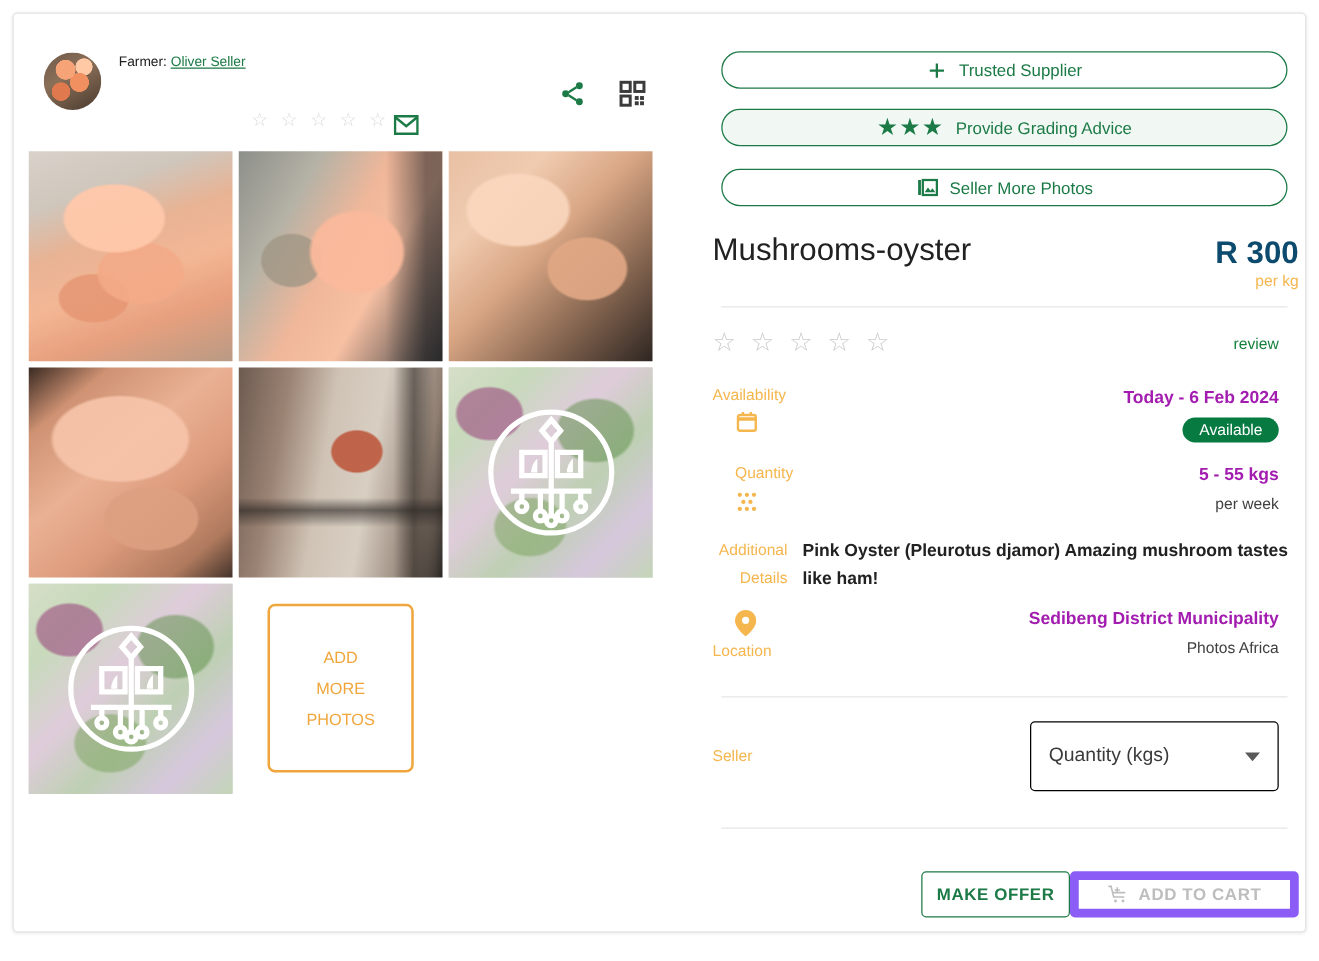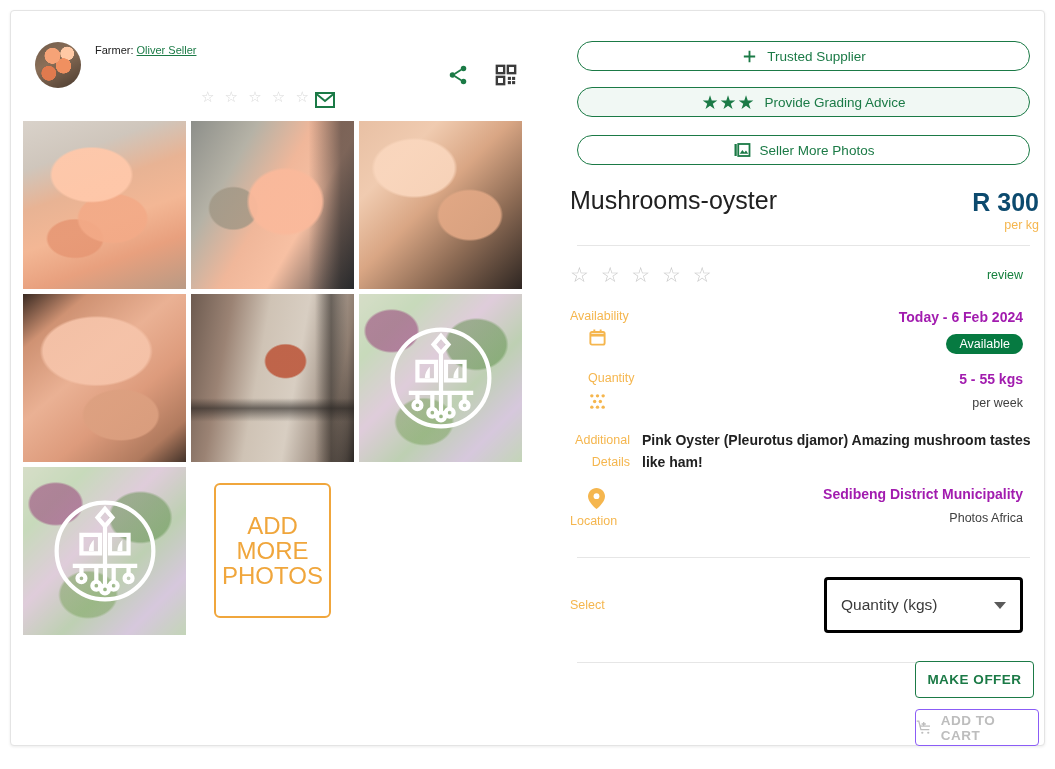--- a/index.html
+++ b/index.html
@@ -123,21 +123,21 @@
       rgba(255,255,255,.42);
   }
   .ph-logo svg { position:absolute; left:50%; top:50%; transform:translate(-50%,-50%); }
 
   .add-photos {
     width: 117px; height: 135px;
     margin: 16px 0 0 23px;
     border: 2px solid #f0a63c;
     border-radius: 6px;
     display: flex; align-items: center; justify-content: center;
-    color: #f0a63c; font-size: 24px; line-height: 25px;
+    color: #f0a63c; font-size: 13px; line-height: 25px;
     text-align: center; cursor: pointer; font-weight: 400;
   }
 
   
   .right {
     position: absolute; left: 546px; top: 0;
     width: 489px; height: 100%;
     padding: 0;
   }
   .pill {
@@ -210,39 +210,39 @@
   .pin-icon { position: absolute; left: 18px; top: 4px; width: 17px; height: 21px; }
   .r-loc .lbl { position: absolute; left: 0; top: 30px; text-align: center; }
   .r-loc .val-strong { position: absolute; right: 7px; top: 2px; }
   .r-loc .val-light { position: absolute; right: 7px; top: 27px; }
 
   .r-select { top: 580px; height: 56px; }
   .r-select .lbl { position: absolute; left: 0; top: 7px; }
   .select-box {
     position: absolute; right: 7px; top: -14px;
     width: 199px; height: 56px;
-    border: 3px solid #000000; border-radius: 4px;
+    border: 1px solid #000000; border-radius: 4px;
     background: #fff; display: flex; align-items: center;
     padding: 0 14px; cursor: pointer;
   }
   .select-text { font-size: 15.5px; color: #3a3a3a; flex: 1; }
   .caret {
     width: 0; height: 0;
     border-left: 6px solid transparent; border-right: 6px solid transparent;
     border-top: 7px solid #5a5a5a;
   }
 
-  .btn-row { position: absolute; right: 7px; top: 650px; display: flex; gap: 11px; flex-direction: column; }
+  .btn-row { position: absolute; right: 7px; top: 686px; display: flex; gap: 0; }
   .btn {
     height: 37px; border-radius: 4px; display: flex; align-items: center;
     justify-content: center; gap: 8px; font-size: 13.5px; font-weight: bold;
     letter-spacing: .5px; cursor: pointer; background: #fff;
   }
   .btn-offer { width: 119px; border: 1px solid #1b7a46; color: #1b7a46; }
-  .btn-cart { width: 124px; border: 1px solid #8b5cf6; color: #bdbdbd; cursor: default; }
+  .btn-cart { width: 183px; border: 7px solid #8b5cf6; color: #bdbdbd; cursor: default; }
 </style>
 </head>
 <body>
 
 <div class="card">
 
   <div class="left">
 
     <div class="farmer-row">
       <div class="avatar"></div>
@@ -410,21 +410,21 @@
         <circle cx="8.5" cy="8.2" r="2.9" fill="#fff"></circle>
       </svg>
       <span class="lbl">Location</span>
       <span class="val-strong">Sedibeng District Municipality</span>
       <span class="val-light">Photos Africa</span>
     </div>
 
     <div class="divider div-2"></div>
 
     <div class="row r-select">
-      <span class="lbl">Select</span>
+      <span class="lbl">Seller</span>
       <div class="select-box">
         <span class="select-text">Quantity (kgs)</span>
         <span class="caret"></span>
       </div>
     </div>
 
     <div class="divider div-3"></div>
 
     <div class="btn-row">
       <div class="btn btn-offer">MAKE OFFER</div>

